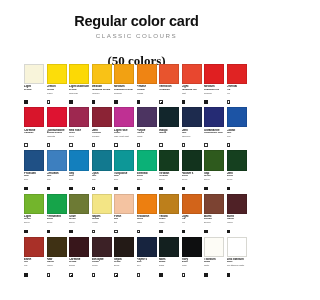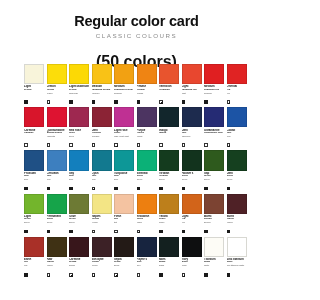--- a/index.html
+++ b/index.html
@@ -38,24 +38,25 @@
     color: #111111;
   }
   .subtitle {
     font-size: 6.2px;
     letter-spacing: 1.5px;
     color: #8a8a8a;
     margin-top: 3px;
     font-weight: normal;
   }
   .count {
-    font-size: 16px;
+    font-size: 13px;
     font-weight: bold;
     color: #111111;
     margin-top: 14px;
+    font-family: Liberation Serif, serif;
   }
 
   
   .grid {
     position: absolute;
     left: 24px;
     top: 64px;
     width: 225px;
     display: grid;
     grid-template-columns: repeat(10, 22.5px);

